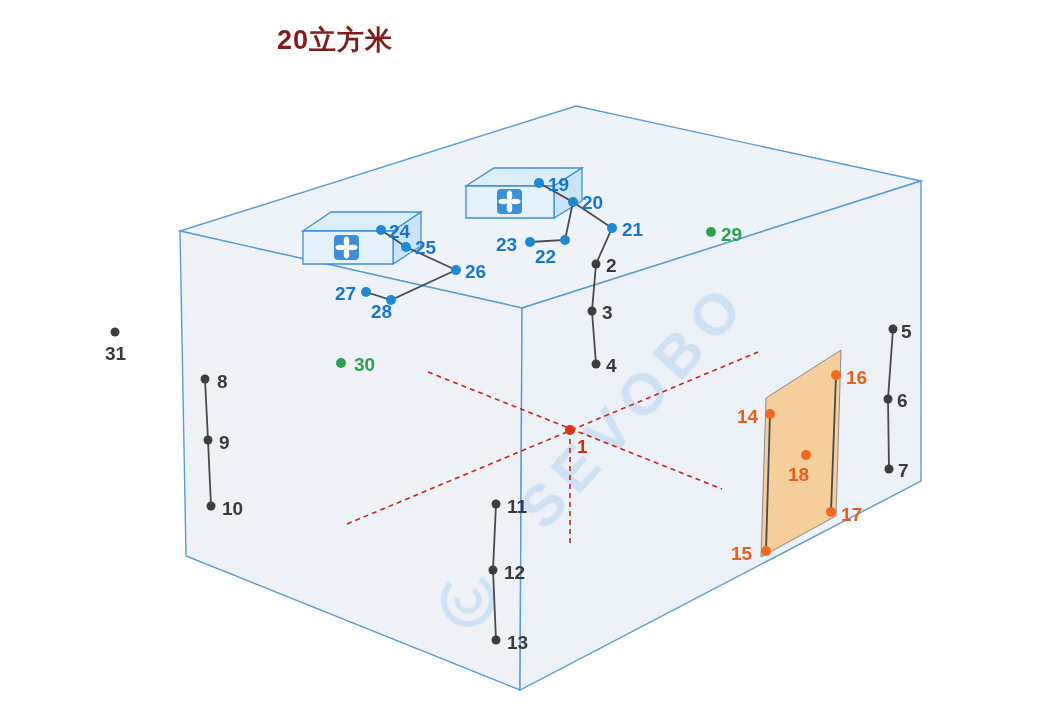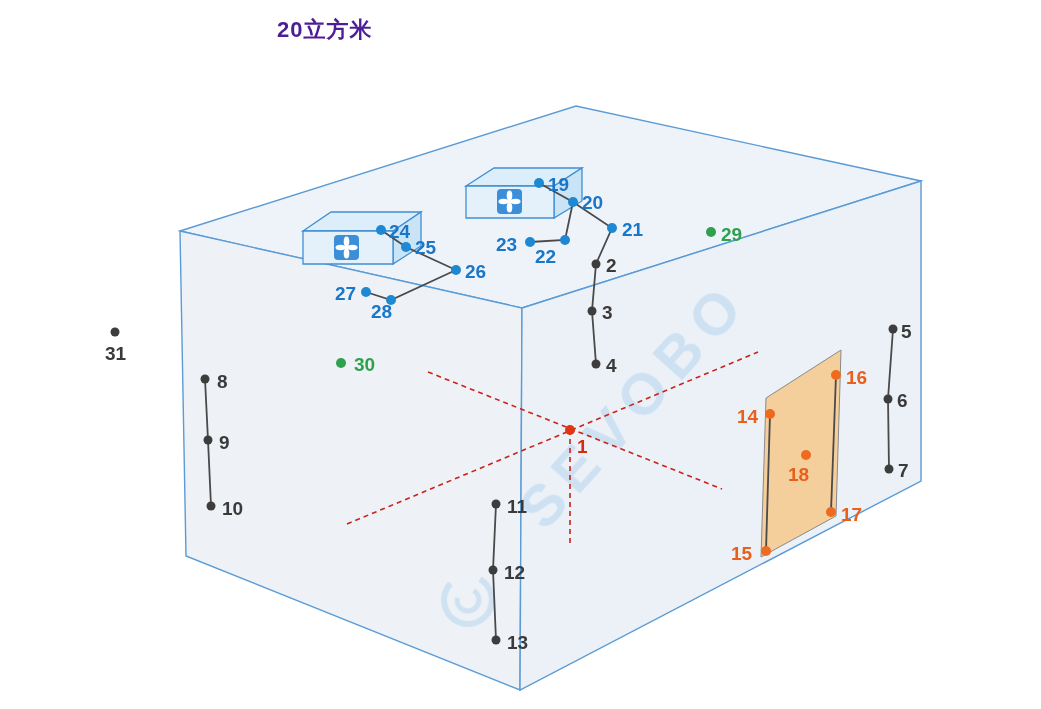--- a/index.html
+++ b/index.html
@@ -5,24 +5,24 @@
   html,body{margin:0;padding:0;background:#ffffff;}
   .canvas{
     position:relative;
     width:1041px;height:709px;
     background:#ffffff;
     overflow:hidden;
     font-family:"Liberation Sans", sans-serif;
   }
   .title{
     position:absolute;
-    left:277px;top:15px;
-    font-size:22px;
+    left:277px;top:22px;
+    font-size:27px;
     font-weight:700;
-    color:#4c1d95;
+    color:#7f1d1d;
     letter-spacing:1px;
   }
   svg{position:absolute;left:0;top:0;}
 </style>
 </head>
 <body>
 
 <div class="canvas">
 
   <div class="title">20立方米</div>

